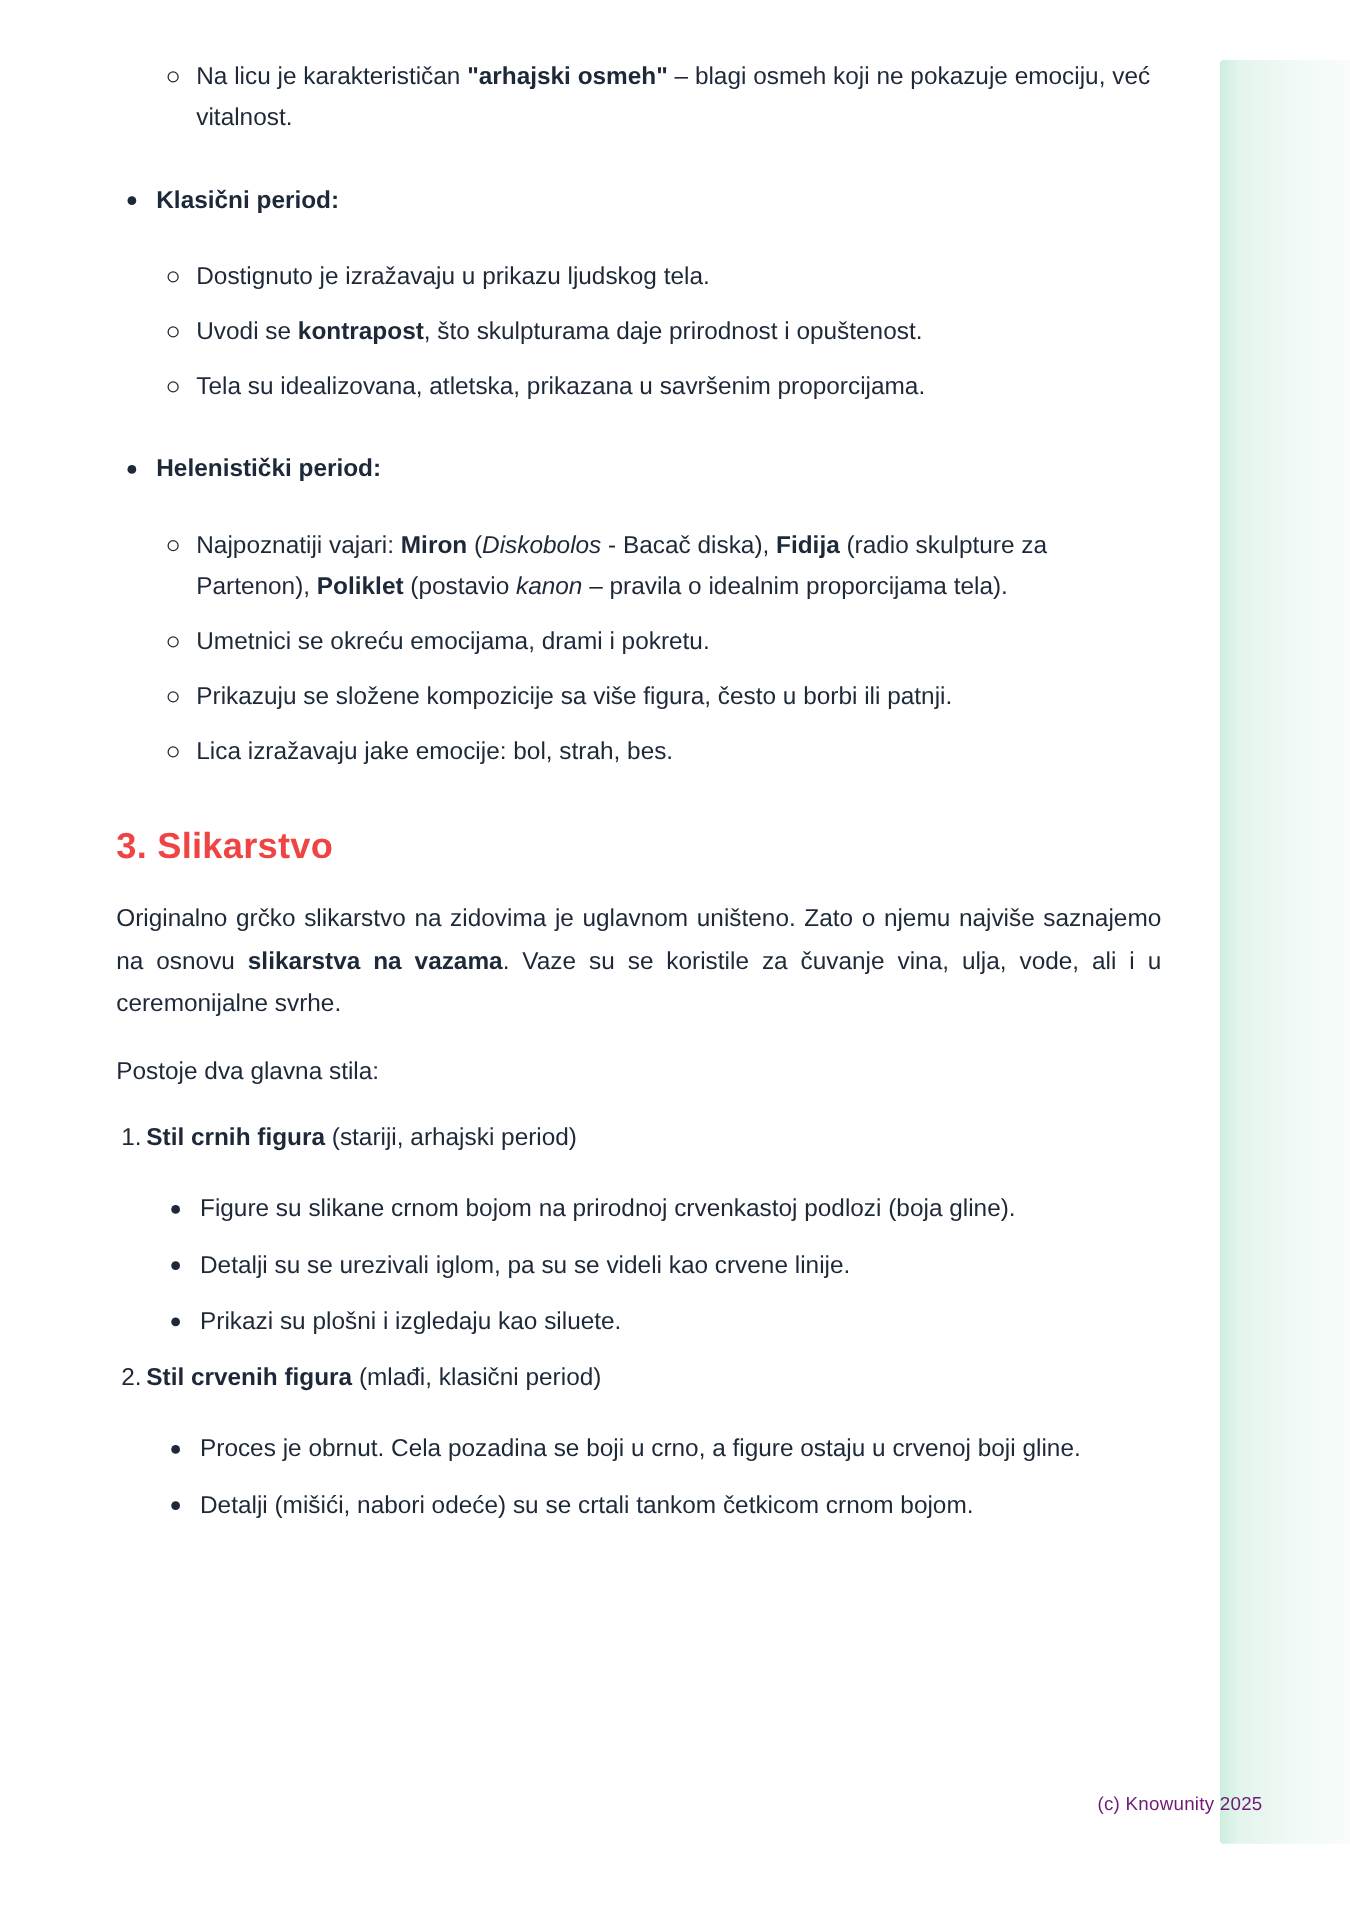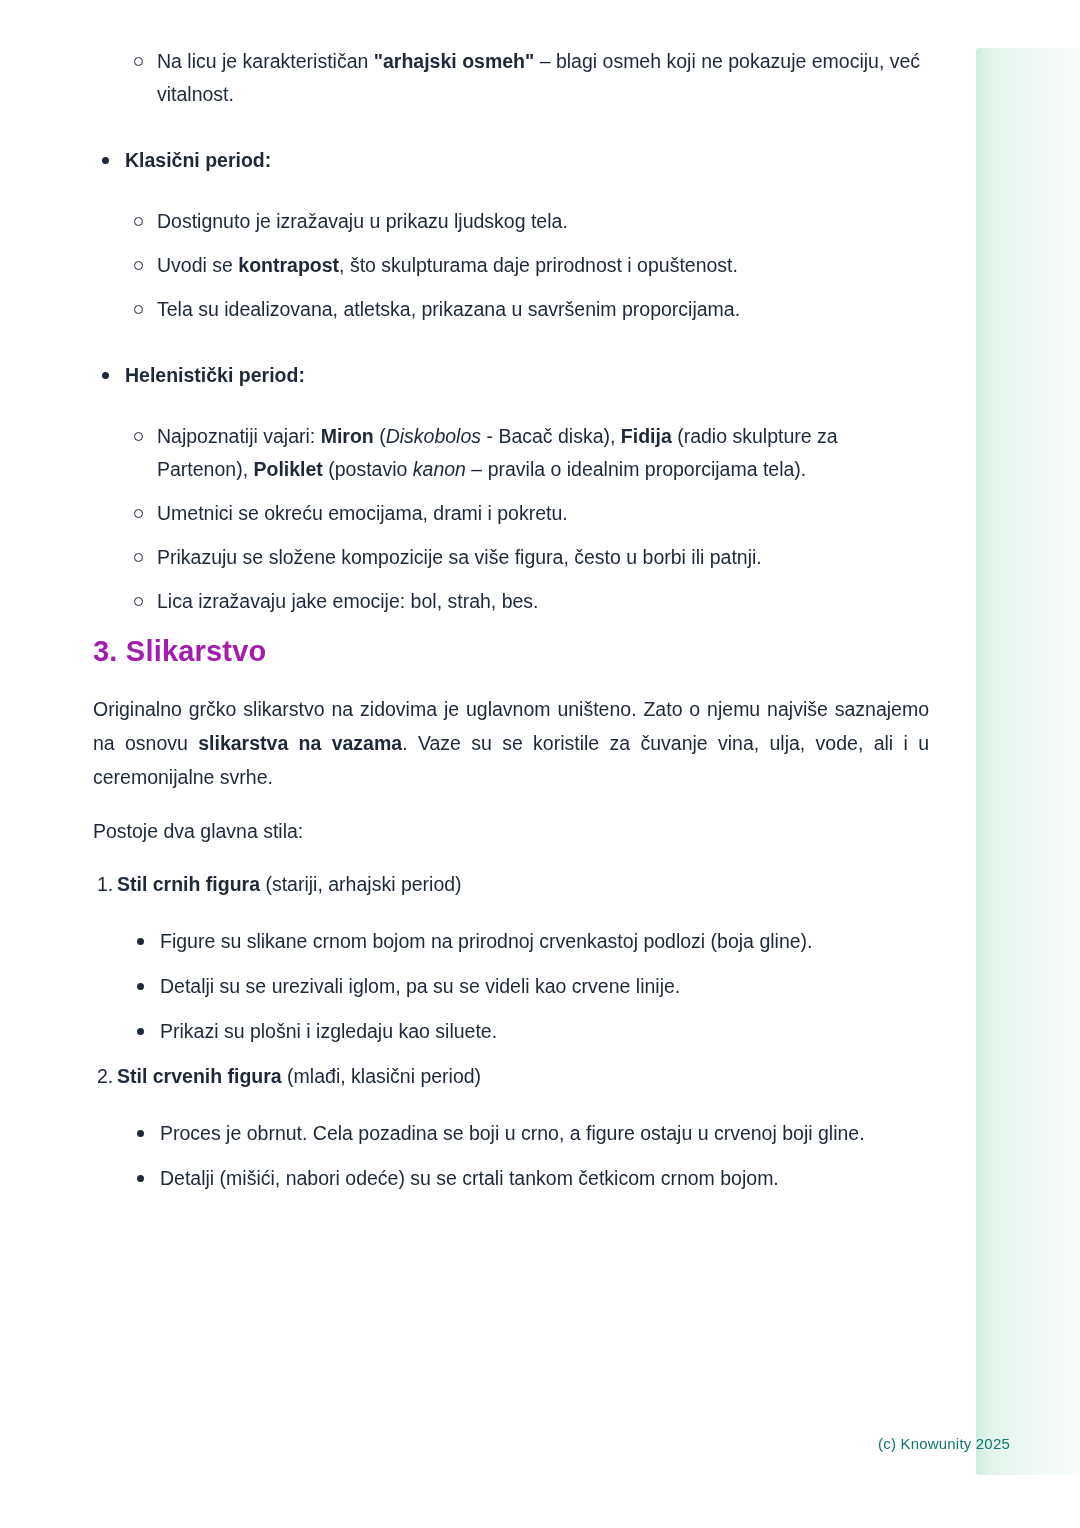--- a/index.html
+++ b/index.html
@@ -23,22 +23,22 @@
     left:93px; top:45px;
     width:836px;
     font-size:19.5px;
     line-height:33px;
   }
   .b { font-weight:700; }
   .i { font-style:italic; }
 
   h2.heading {
     font-size:29px; line-height:38px; font-weight:700;
-    color:#a21caf;
-    margin:14px 0 22px 0;
+    color:#ef4444;
+    margin:40px 0 22px 0;
     letter-spacing:0.2px;
   }
   p.para { margin:0 0 20px 0; line-height:34px; }
   p.just { text-align:justify; }
 
   .li { display:flex; align-items:flex-start; }
   .m { flex:none; }
   .m-top { margin-left:9px;  width:23px; padding-top:13px; }
   .m-sub { margin-left:41px; width:23px; padding-top:12px; }
   .m-dt2 { margin-left:44px; width:23px; padding-top:13px; }
@@ -50,21 +50,21 @@
   .li-top  { margin-top:33px; margin-bottom:28px; font-weight:700; }
   .li-sub  { margin-bottom:11px; }
   .li-dot2 { margin-bottom:12px; }
   .li-num  { margin-top:8px; margin-bottom:24px; }
   .li-body { flex:1 1 auto; }
 
   .footer {
     position:absolute;
     top:1434px; right:70px;
     font-size:15px; line-height:20px;
-    color:#0f766e;
+    color:#701a75;
     letter-spacing:0.2px;
   }
 </style>
 </head>
 <body>
 
 <div class="page">
   <div class="side-strip"></div>
   <div class="content">
       <div class="li li-sub">

